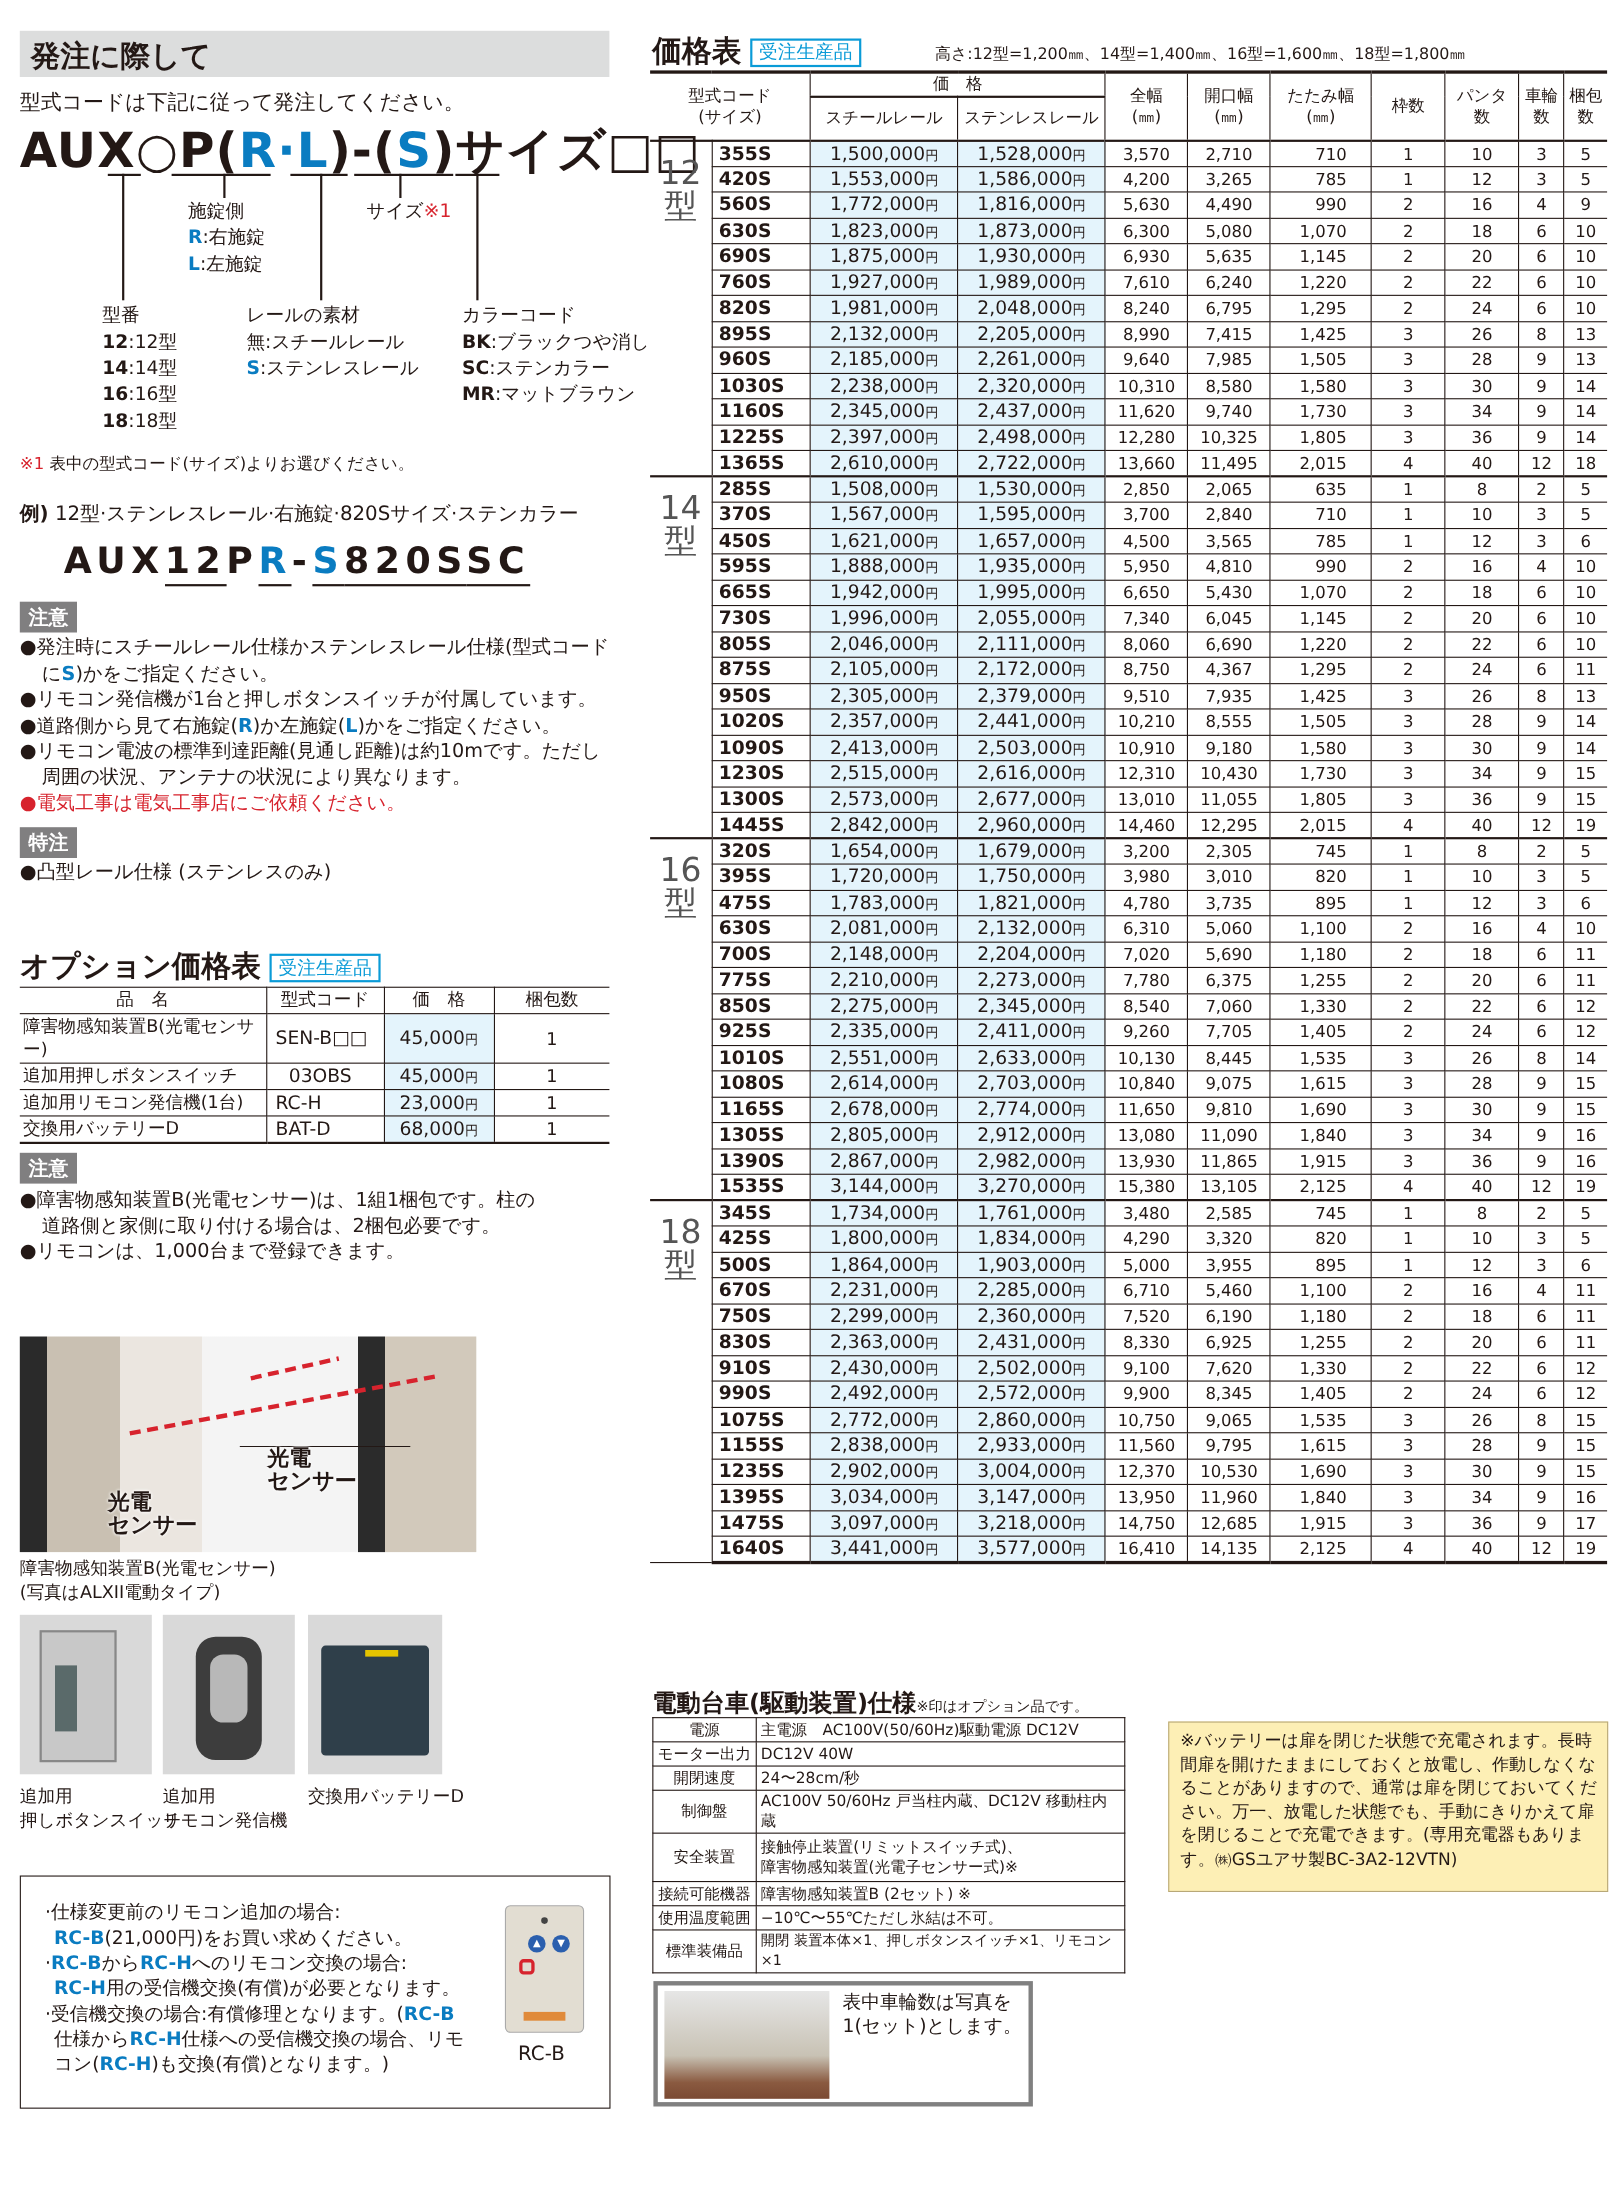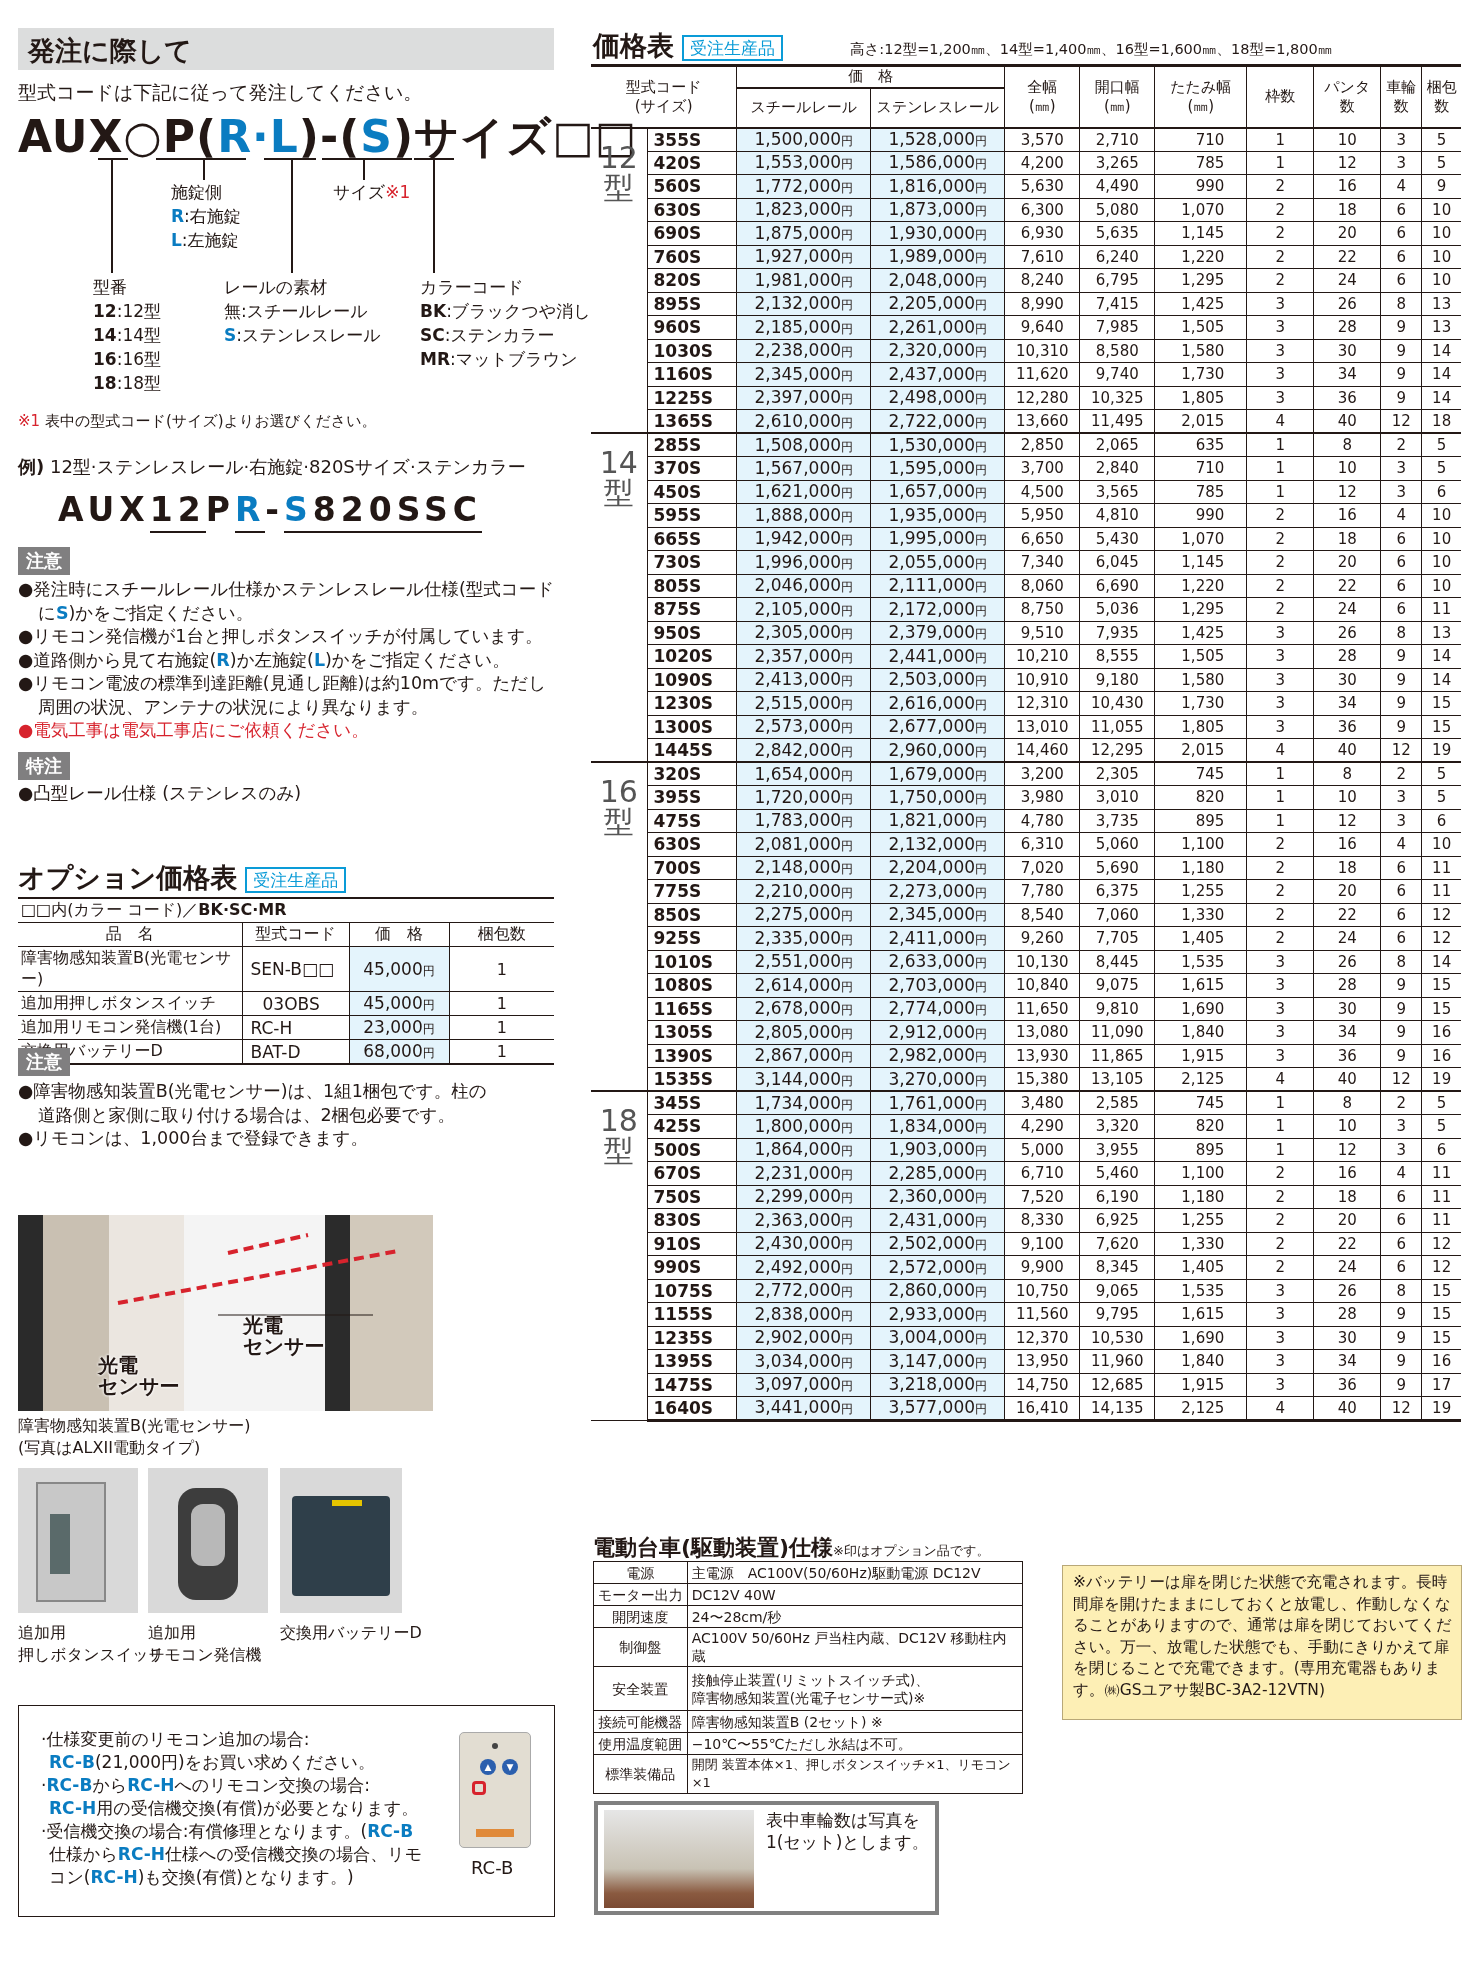--- a/index.html
+++ b/index.html
@@ -124,23 +124,20 @@
   <div class="bl">●リモコン電波の標準到達距離(見通し距離)は約10mです。ただし周囲の状況、アンテナの状況により異なります。</div>
   <div class="bl red">●電気工事は電気工事店にご依頼ください。</div>
 </div>
 
 <div class="abs tag" style="left:18px;top:752px">特注</div>
 <div class="abs bullets" style="left:18px;top:782px">●凸型レール仕様 (ステンレスのみ)</div>
 
 <div class="abs opt-title"><span>オプション価格表</span><span class="badge">受注生産品</span></div>
 <table class="abs opt-table">
   <tbody>
-      <tr class="colorline">
-        <td colspan="4" style="border-top:2.5px solid #231815;"><span>□□内(カラー コード)／</span><b>BK·SC·MR</b></td>
-      </tr>
   <tr>
     <th style="border-left:none;width:224px">品　名</th>
     <th style="width:107px">型式コード</th>
     <th style="width:100px">価　格</th>
     <th style="border-right:none">梱包数</th>
   </tr>
   <tr>
     <td style="border-left:none">障害物感知装置B(光電センサー)</td>
     <td class="b" style="font-size:17px;padding-left:8px">SEN-B□□</td>
     <td class="price-cell"><span>45,000</span><span class="yen">円</span></td>
@@ -505,21 +502,21 @@
         <td class="num">2</td>
         <td class="num">22</td>
         <td class="num">6</td>
         <td class="num">10</td>
       </tr>
       <tr>
         <td class="size">875S</td>
         <td class="price-cell"><span>2,105,000</span><span class="yen">円</span></td>
         <td class="price-cell"><span>2,172,000</span><span class="yen">円</span></td>
         <td class="num">8,750</td>
-        <td class="num">5,036</td>
+        <td class="num">4,367</td>
         <td class="num" style="text-align: right; padding-right: 22px;">1,295</td>
         <td class="num">2</td>
         <td class="num">24</td>
         <td class="num">6</td>
         <td class="num">11</td>
       </tr>
       <tr>
         <td class="size">950S</td>
         <td class="price-cell"><span>2,305,000</span><span class="yen">円</span></td>
         <td class="price-cell"><span>2,379,000</span><span class="yen">円</span></td>

